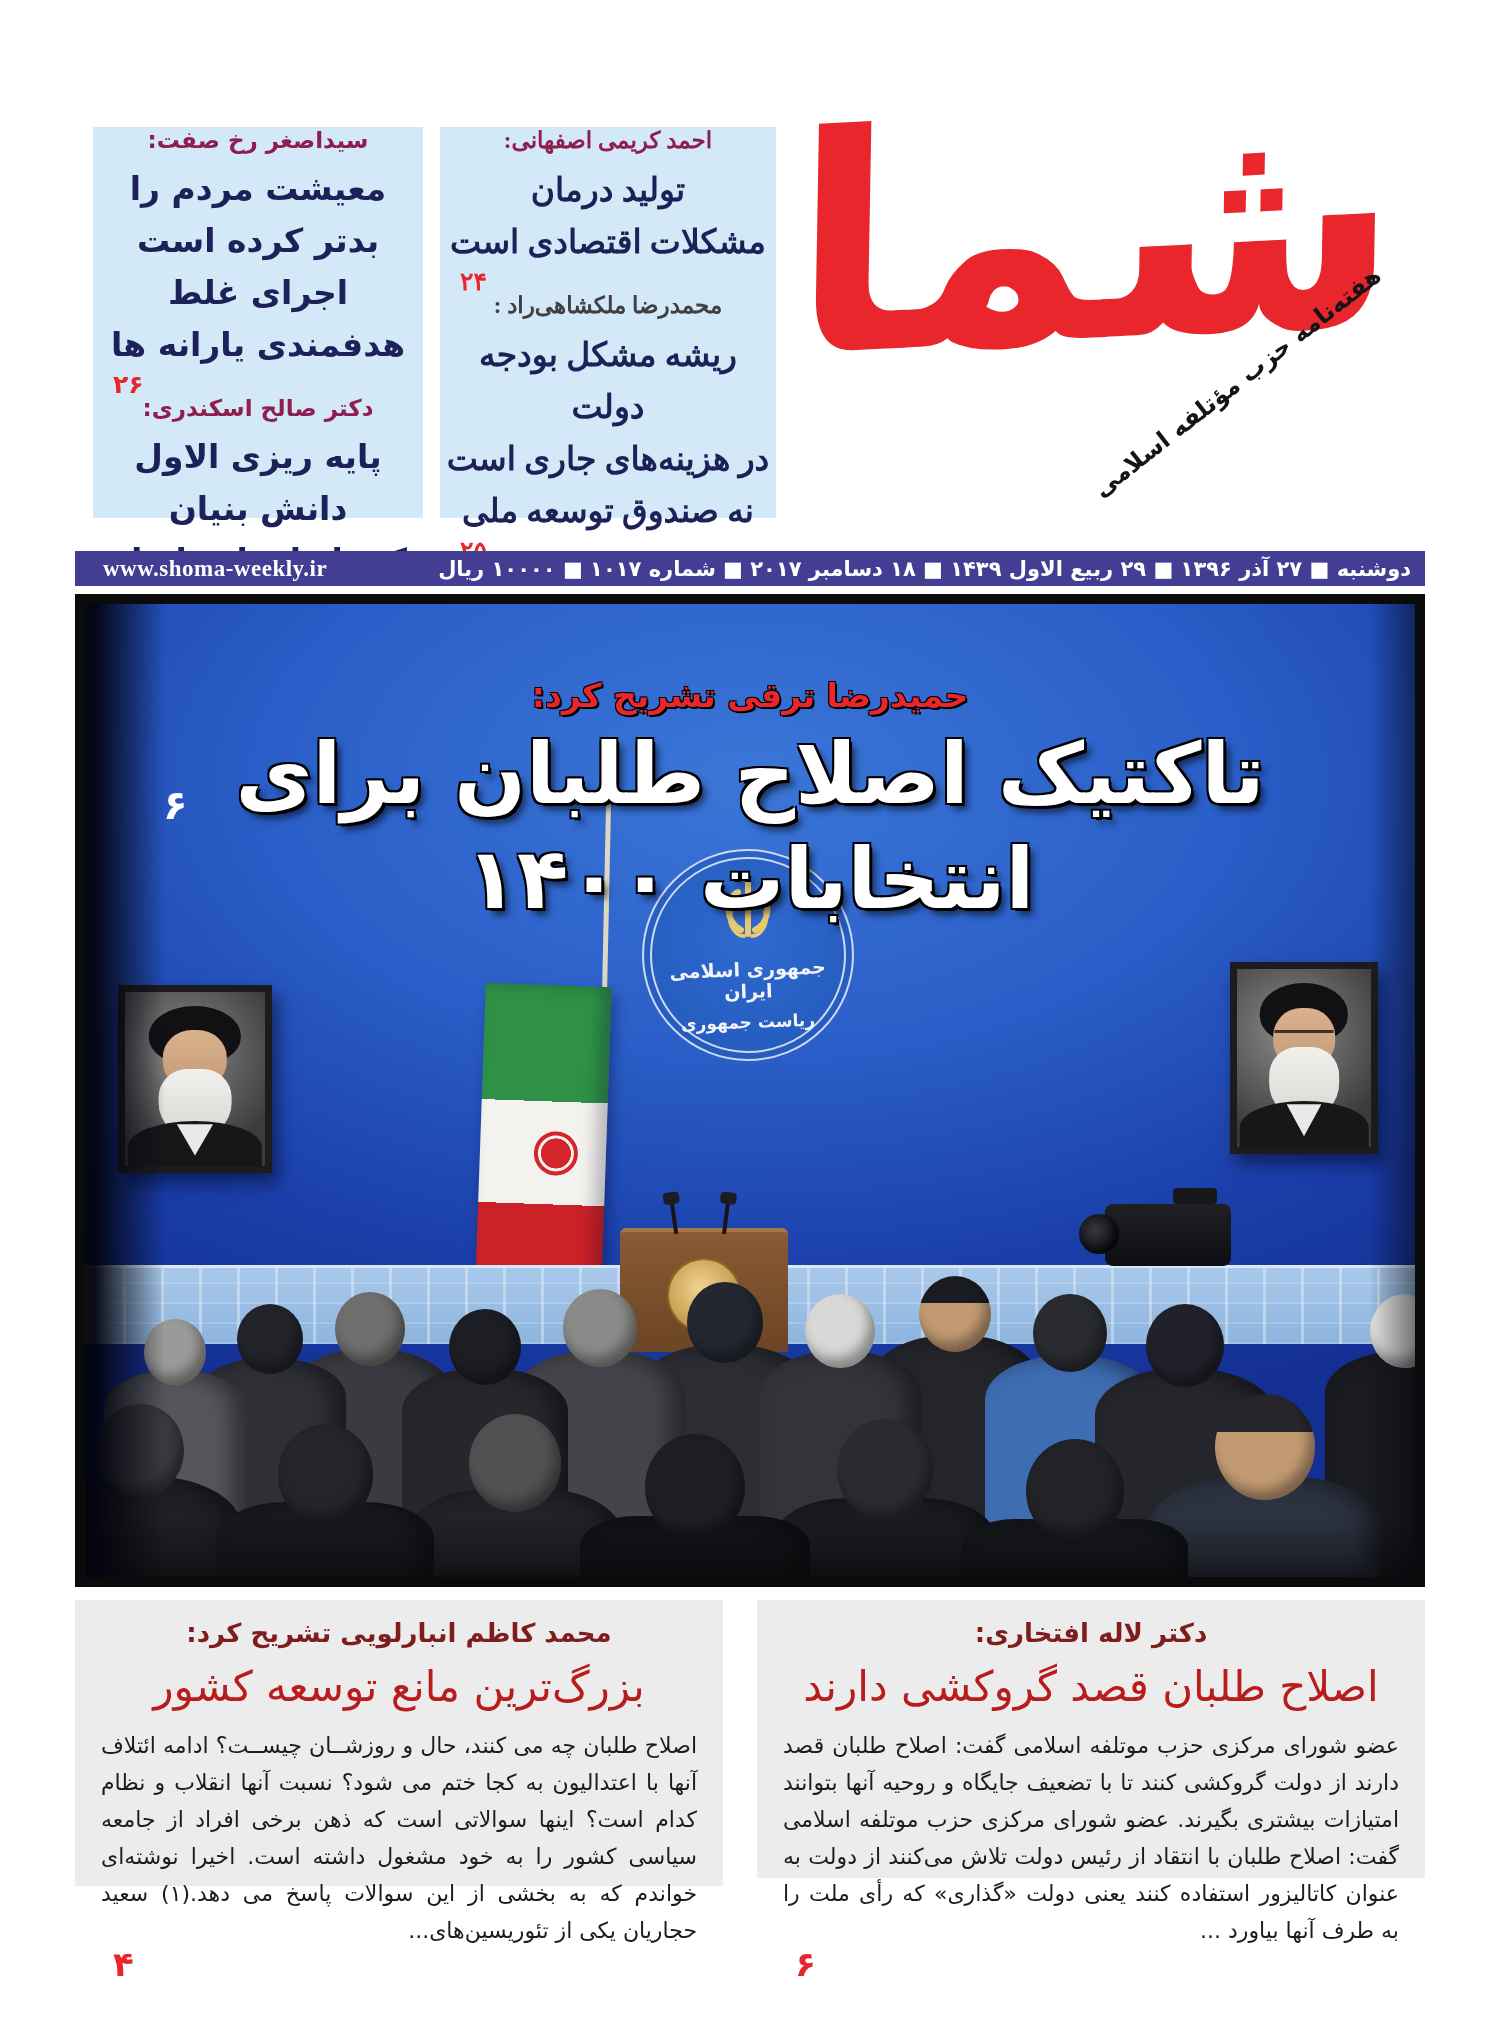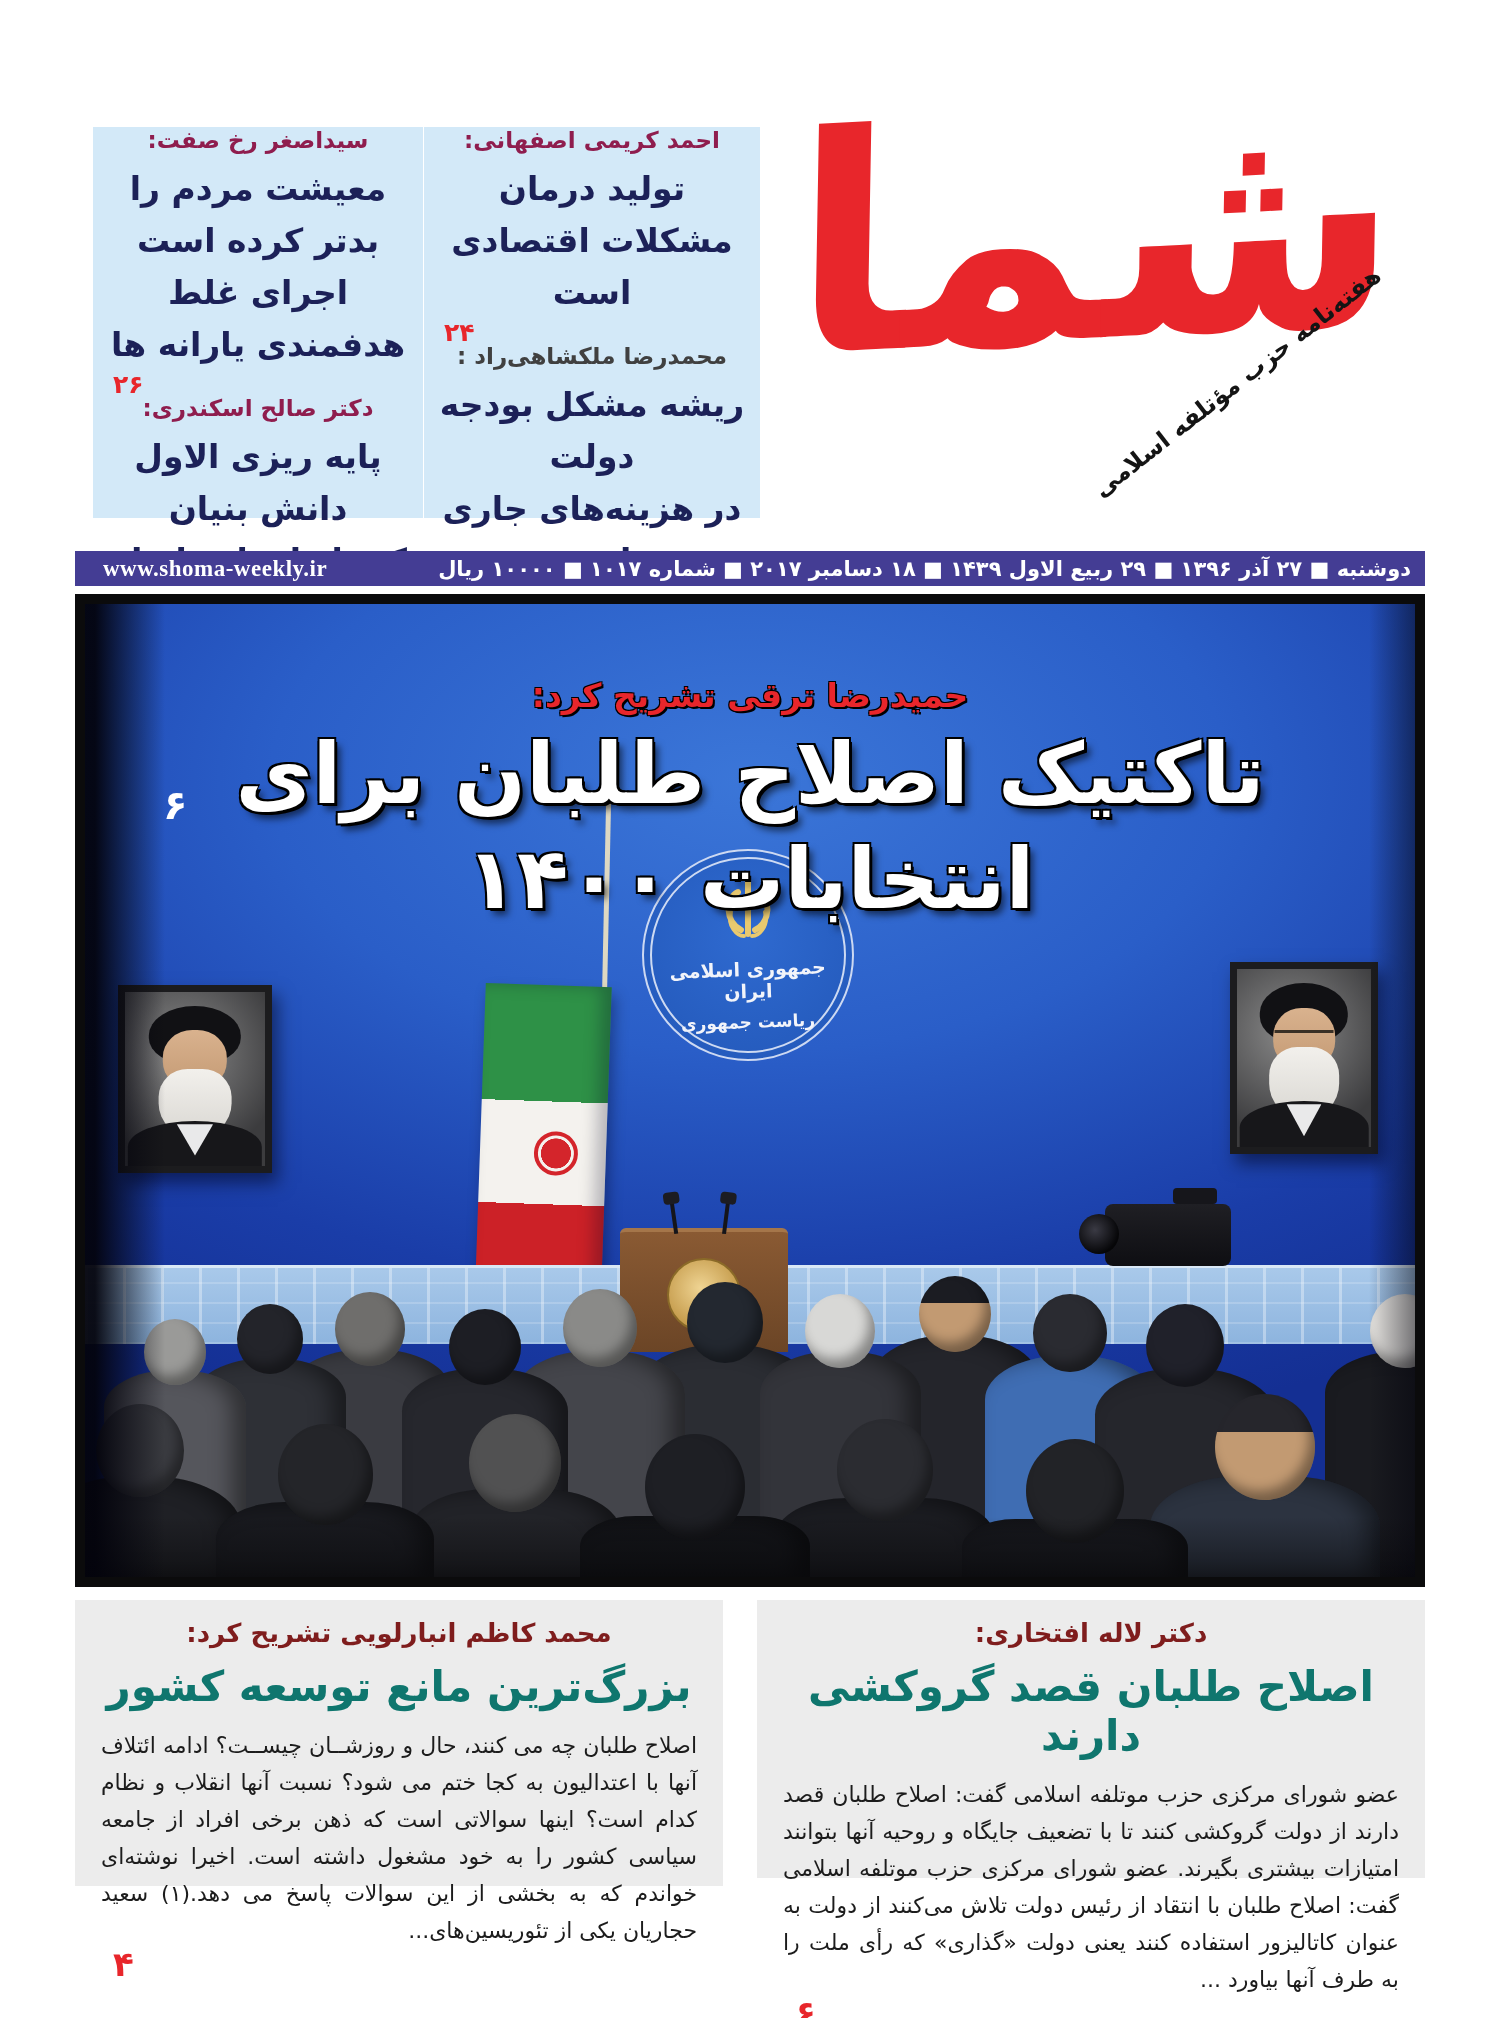--- a/index.html
+++ b/index.html
@@ -7,21 +7,21 @@
     width:1500px;height:2018px;position:relative;background:#ffffff;
     font-family:"DejaVu Sans",sans-serif;overflow:hidden;
   }
   
   .teaser-box{
     position:absolute;top:127px;height:391px;background:#d3e9f8;
     display:flex;flex-direction:column;justify-content:space-evenly;
     direction:rtl;text-align:center;
   }
   #teaser-left{left:93px;width:330px;}
-  #teaser-right{left:424px;width:336px;}
+  #teaser-right{left:440px;width:336px;font-family:Liberation Serif, serif;}
   .teaser-item{display:flex;flex-direction:column;}
   .teaser-kicker{font-size:23px;font-weight:bold;color:#8f1d4e;margin-bottom:10px;}
   .teaser-kicker.purple{color:#404040;}
   .teaser-line{font-size:33px;font-weight:bold;color:#1c2158;line-height:52px;}
   .teaser-page{font-size:25px;font-weight:bold;color:#e8262b;text-align:left;margin:4px 0 0 20px;line-height:20px;}
   
   #logo-block{position:absolute;left:850px;top:40px;width:560px;height:500px;}
   #logo-text{
     position:absolute;right:10px;top:-40px;width:100%;text-align:center;
     font-size:300px;line-height:1.55;font-weight:bold;color:#e8262b;
@@ -127,21 +127,21 @@
     background:radial-gradient(circle at 40% 40%, #3a3a44, #060608 70%);}
   #tv-camera .vf{position:absolute;right:14px;top:-16px;width:44px;height:16px;background:#16161b;border-radius:4px;}
   #crowd{position:absolute;inset:0;z-index:20;}
   #crowd-fade{position:absolute;left:0;bottom:0;width:100%;height:60px;z-index:29;
     background:linear-gradient(180deg, rgba(8,8,10,0), rgba(8,8,10,.55));}
   
   .story-box{position:absolute;top:1600px;background:#ececec;direction:rtl;box-sizing:border-box;padding:18px 26px 10px;}
   #story-left{left:75px;width:648px;height:286px;}
   #story-right{left:757px;width:668px;height:278px;}
   .story-kicker{text-align:center;font-size:26px;font-weight:bold;color:#7f1d1d;margin-bottom:14px;}
-  .story-headline{text-align:center;font-size:42px;font-weight:bold;color:#0f766e;margin-bottom:16px;}
+  .story-headline{text-align:center;font-size:42px;font-weight:normal;color:#b91c1c;margin-bottom:16px;}
   .story-body{font-size:22px;line-height:37px;color:#1c1c1c;text-align:justify;}
   .story-page{font-size:34px;font-weight:bold;color:#e8262b;text-align:left;margin:0 0 0 12px;line-height:30px;}
 </style>
 </head>
 <body>
 
 <div id="teaser-left" class="teaser-box">
   <div class="teaser-item">
     <div class="teaser-kicker">سیداصغر رخ صفت:</div>
     <div class="teaser-line">معیشت مردم را بدتر کرده است</div>

